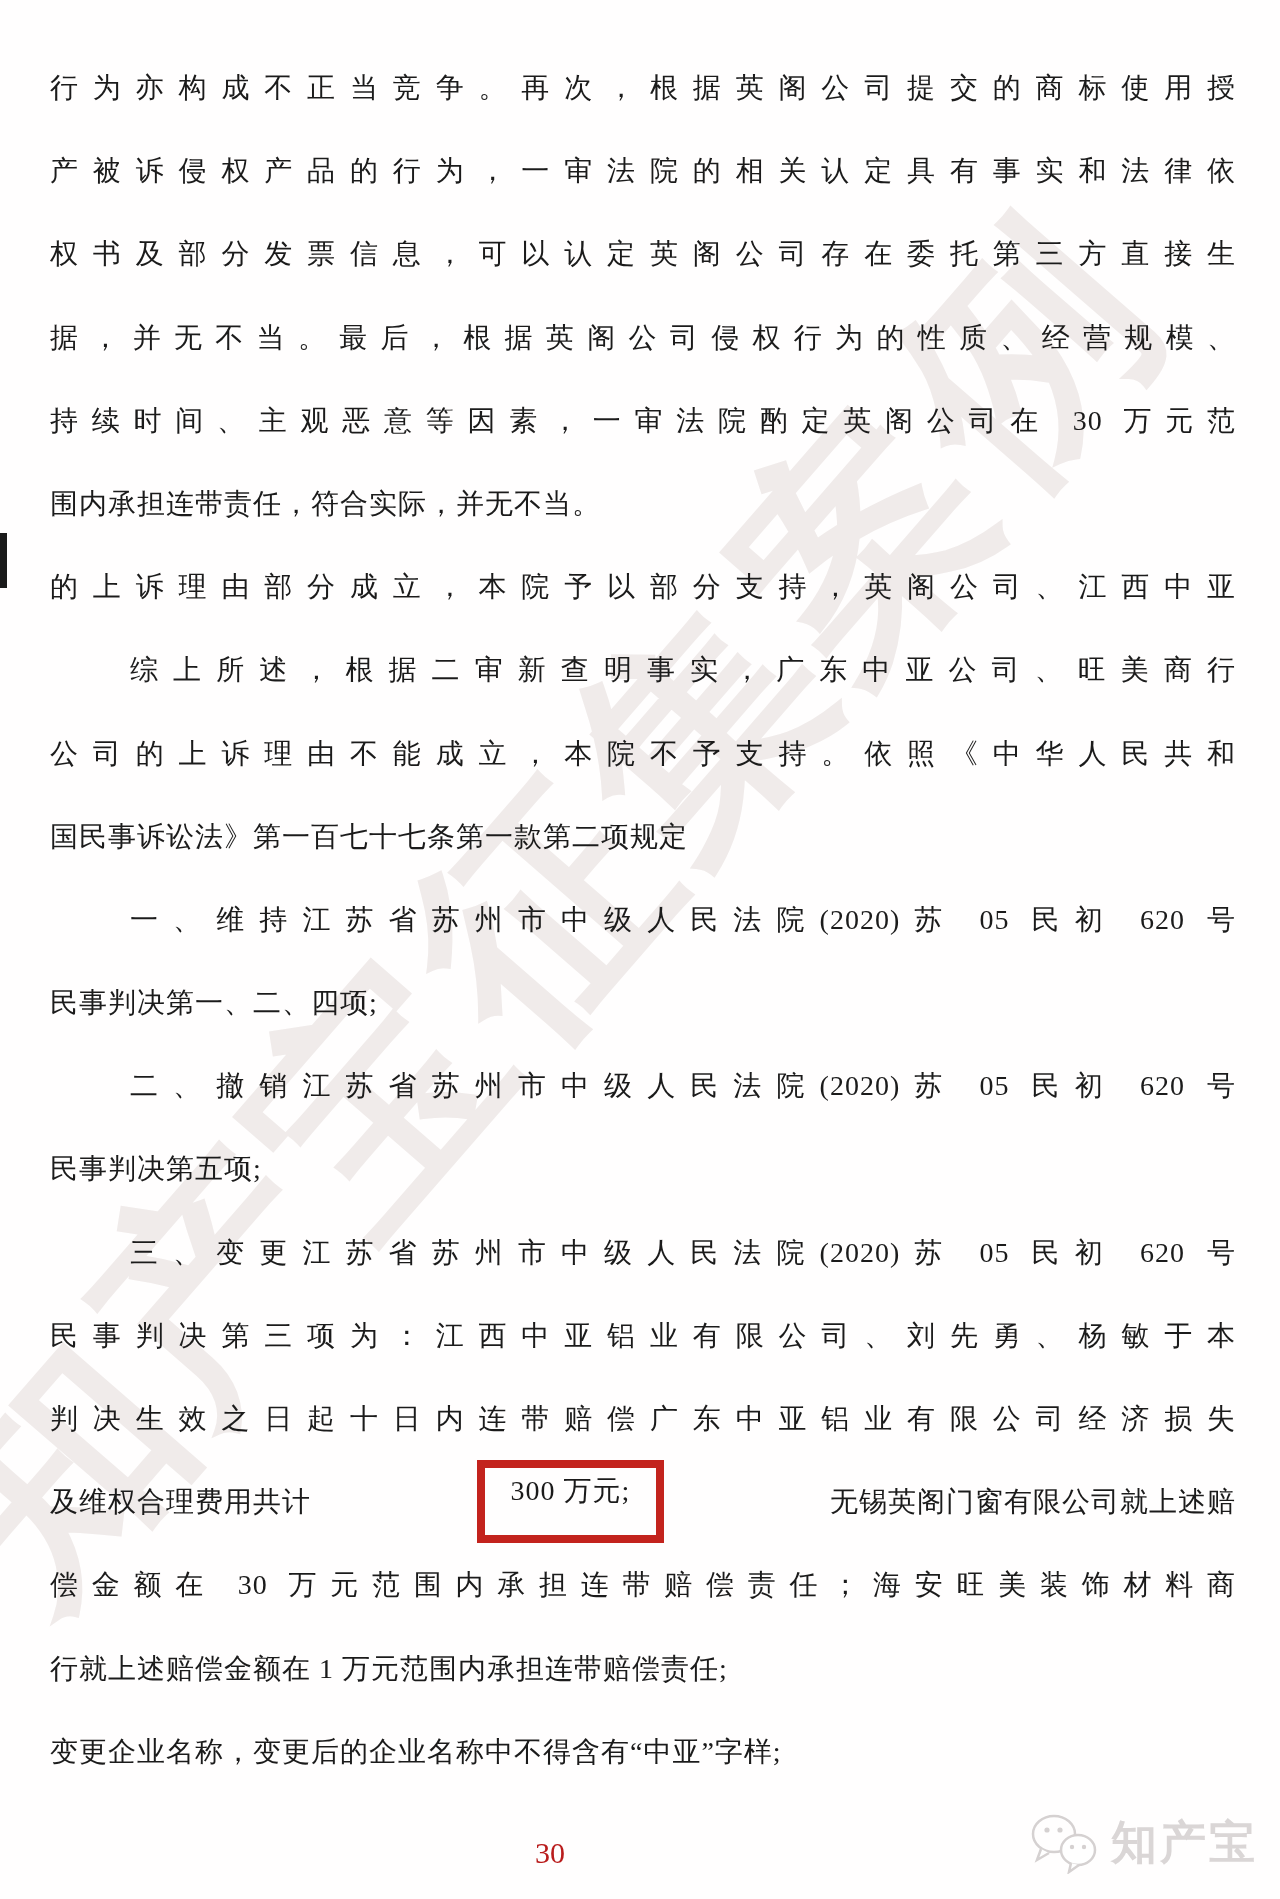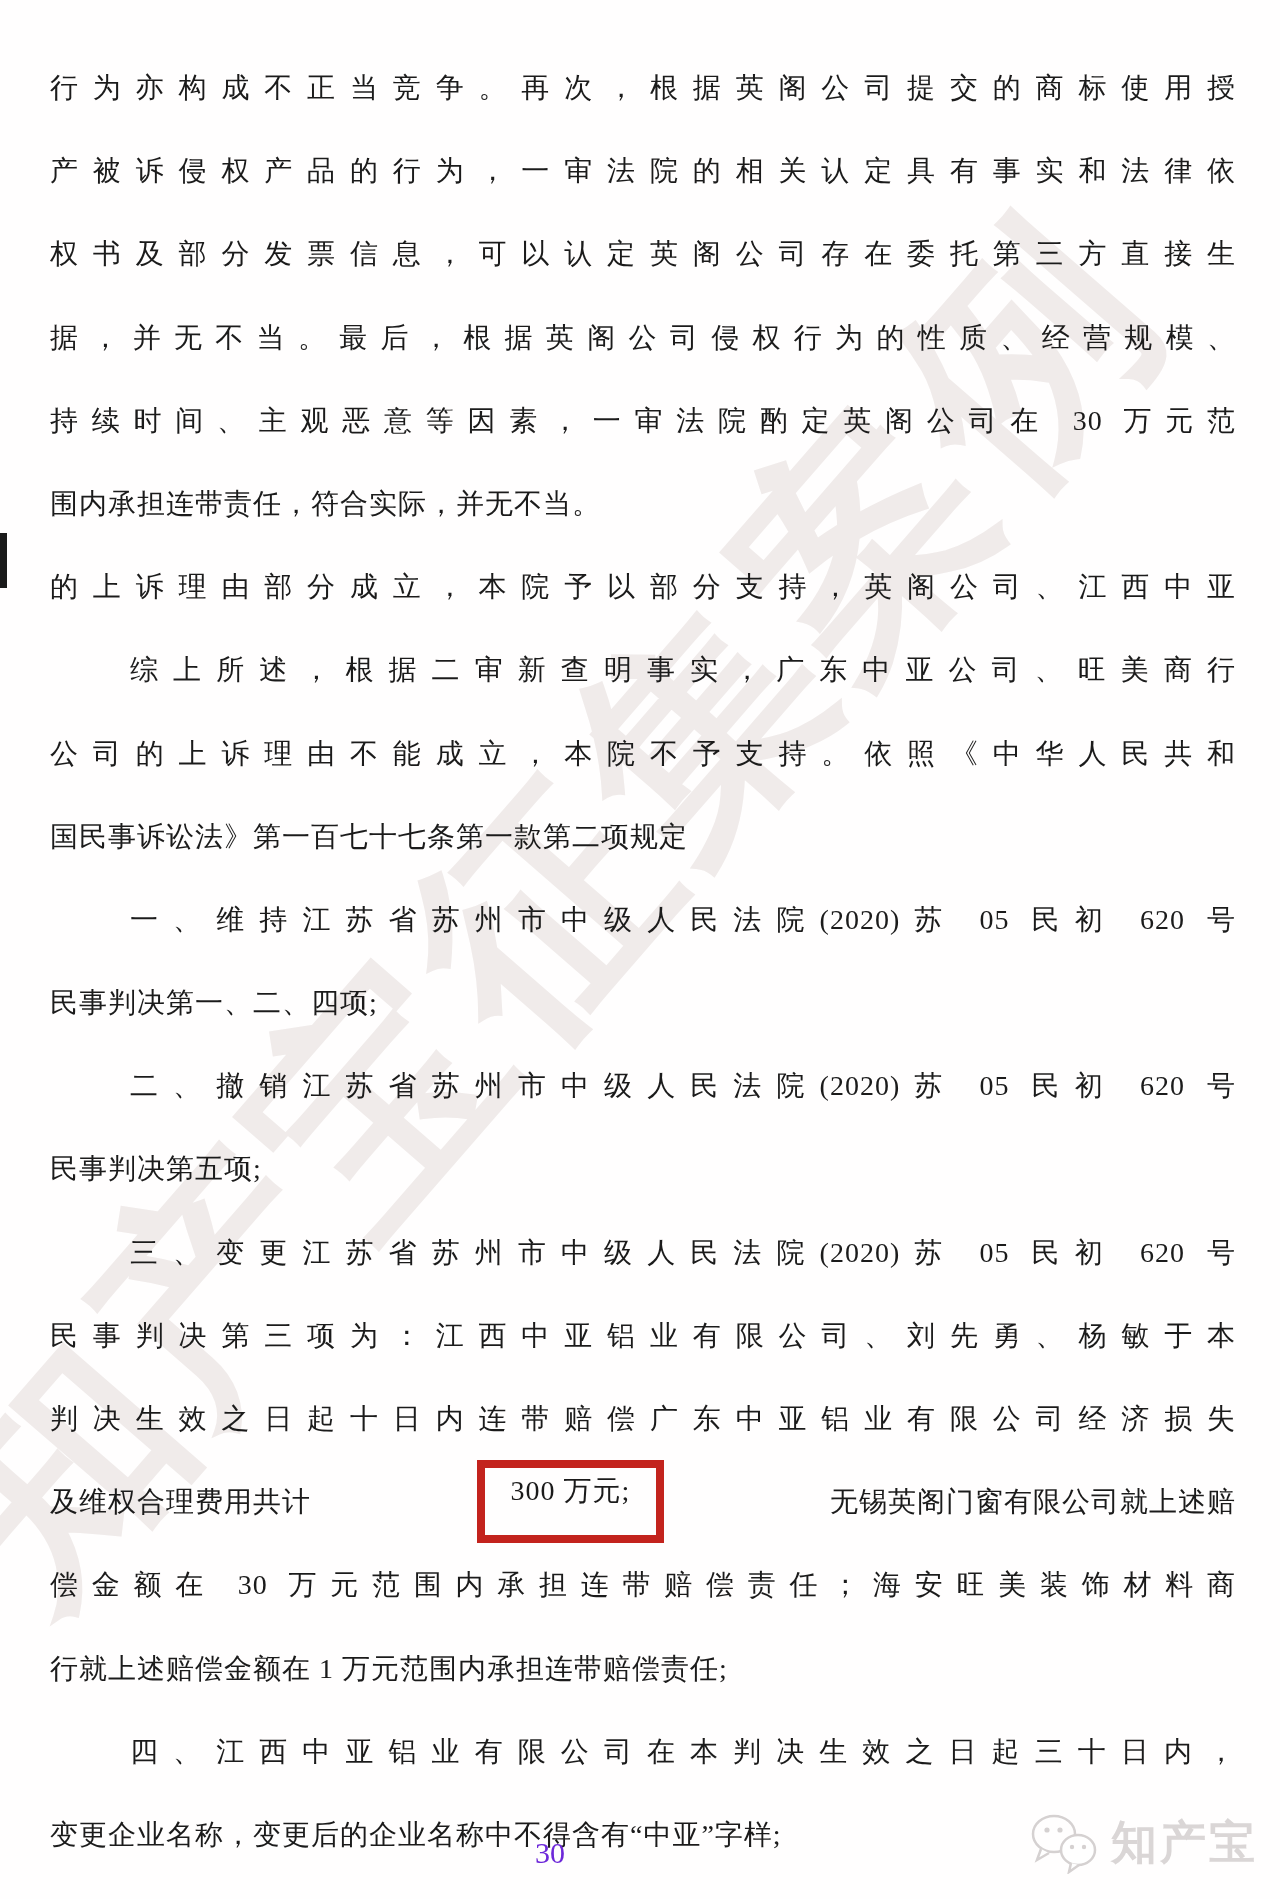--- a/index.html
+++ b/index.html
@@ -64,21 +64,21 @@
     width:7px;height:55px;
     background:#1a1a1a;
     z-index:2;
   }
   .page-number{
     position:absolute;
     left:0;top:1836px;
     width:1100px;
     text-align:center;
     font-size:30px;
-    color:#6d28d9;
+    color:#b91c1c;
     z-index:1;
   }
   .footer-logo{
     position:absolute;
     right:22px;top:1812px;
     display:flex;
     align-items:center;
     gap:10px;
     z-index:1;
     color:#d7d3d3;
@@ -125,21 +125,20 @@
     <div class="line full">判决生效之日起十日内连带赔偿广东中亚铝业有限公司经济损失</div>
 
     <div class="line boxed">
       <span>及维权合理费用共计</span>
       <span class="red-box">300 万元;</span>
       <span>无锡英阁门窗有限公司就上述赔</span>
     </div>
 
     <div class="line full">偿金额在 30 万元范围内承担连带赔偿责任；海安旺美装饰材料商</div>
     <div class="line">行就上述赔偿金额在 1 万元范围内承担连带赔偿责任;</div>
-    <div class="line full indent">四、江西中亚铝业有限公司在本判决生效之日起三十日内，</div>
     <div class="line">变更企业名称，变更后的企业名称中不得含有“中亚”字样;</div>
   </div>
 
   <div class="page-number">30</div>
 
   <div class="footer-logo">
     <svg width="72" height="62" viewBox="0 0 72 62">
       <g fill="none" stroke="#d5d1d1" stroke-width="2.5">
         <ellipse cx="25" cy="22" rx="21" ry="18"></ellipse>
         <path d="M12 37 L8 48 L20 41" fill="#ffffff" stroke="#d5d1d1"></path>

